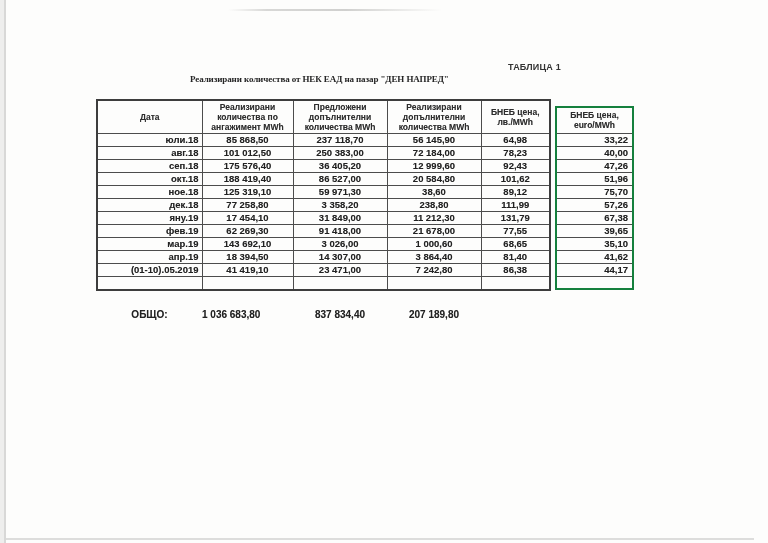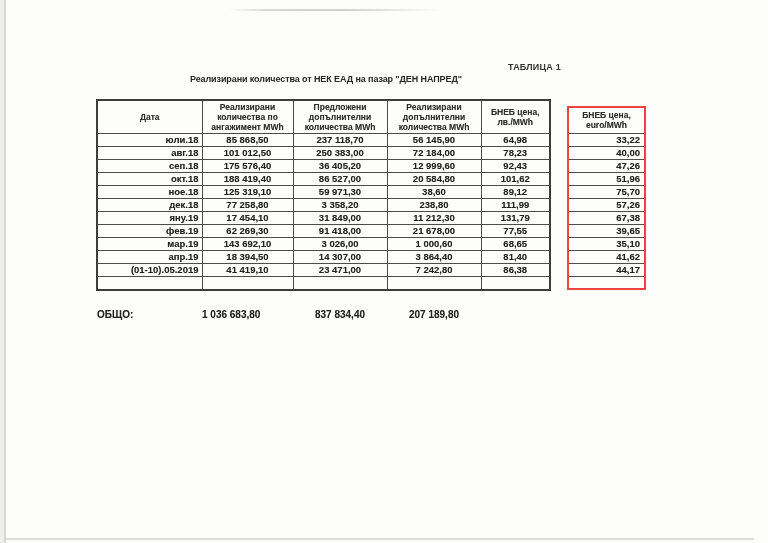--- a/index.html
+++ b/index.html
@@ -30,30 +30,30 @@
   }
 
   .table-label {
     position:absolute; left:508px; top:62px;
     font-size:9px; line-height:10px; font-weight:700; letter-spacing:0.2px;
     color:#333;
   }
   .doc-title {
     position:absolute; left:190px; top:74px;
     font-size:9px; line-height:11px; font-weight:700; letter-spacing:-0.1px;
-    white-space:nowrap; color:#262626;
+    white-space:nowrap; color:#262626;font-family:Liberation Serif, serif;
   }
 
   .tables {
     position:absolute; left:96px; top:99px;
     display:flex; align-items:flex-start;
   }
   table { border-collapse:collapse; table-layout:fixed; }
   .main-table { width:453px; border:2px solid #3d3d3d; }
-  .euro-table { width:77px; border:2px solid #ef4444; margin-left:16px; margin-top:7px; }
+  .euro-table { width:77px; border:2px solid #15803d; margin-left:4px; margin-top:7px; }
   th, td {
     border:1px solid #4c4c4c;
     font-weight:700;
     overflow:hidden;
     white-space:normal;
   }
   th {
     font-size:8.5px; line-height:10px; 
     vertical-align:middle; padding:1px 2px; color:#2d2d2d;
     text-shadow:0 0 0.4px rgba(0,0,0,0.3);
@@ -71,21 +71,21 @@
   td.col-offered_additional,
   td.col-realized_additional,
   td.col-price_bgn { text-align:center; }
   td.col-price_eur { text-align:right; padding-right:4px; }
 
   .totals {
     position:absolute; left:96px; top:308px;
     display:flex; font-weight:700; font-size:10px; line-height:13px;
     color:#222; text-shadow:0 0 0.4px rgba(0,0,0,0.3);
   }
-  .t-label { width:105px; text-align:left; padding-left:1px; }
+  .t-label { width:105px; text-align:center; padding-left:1px; }
   .t-c2 { width:91px; }
   .t-c3 { width:94px; text-align:center; }
   .t-c4 { width:94px; text-align:center; }
 </style>
 </head>
 <body>
 
 <div class="page">
 
   <div class="edge-left-band"></div>

